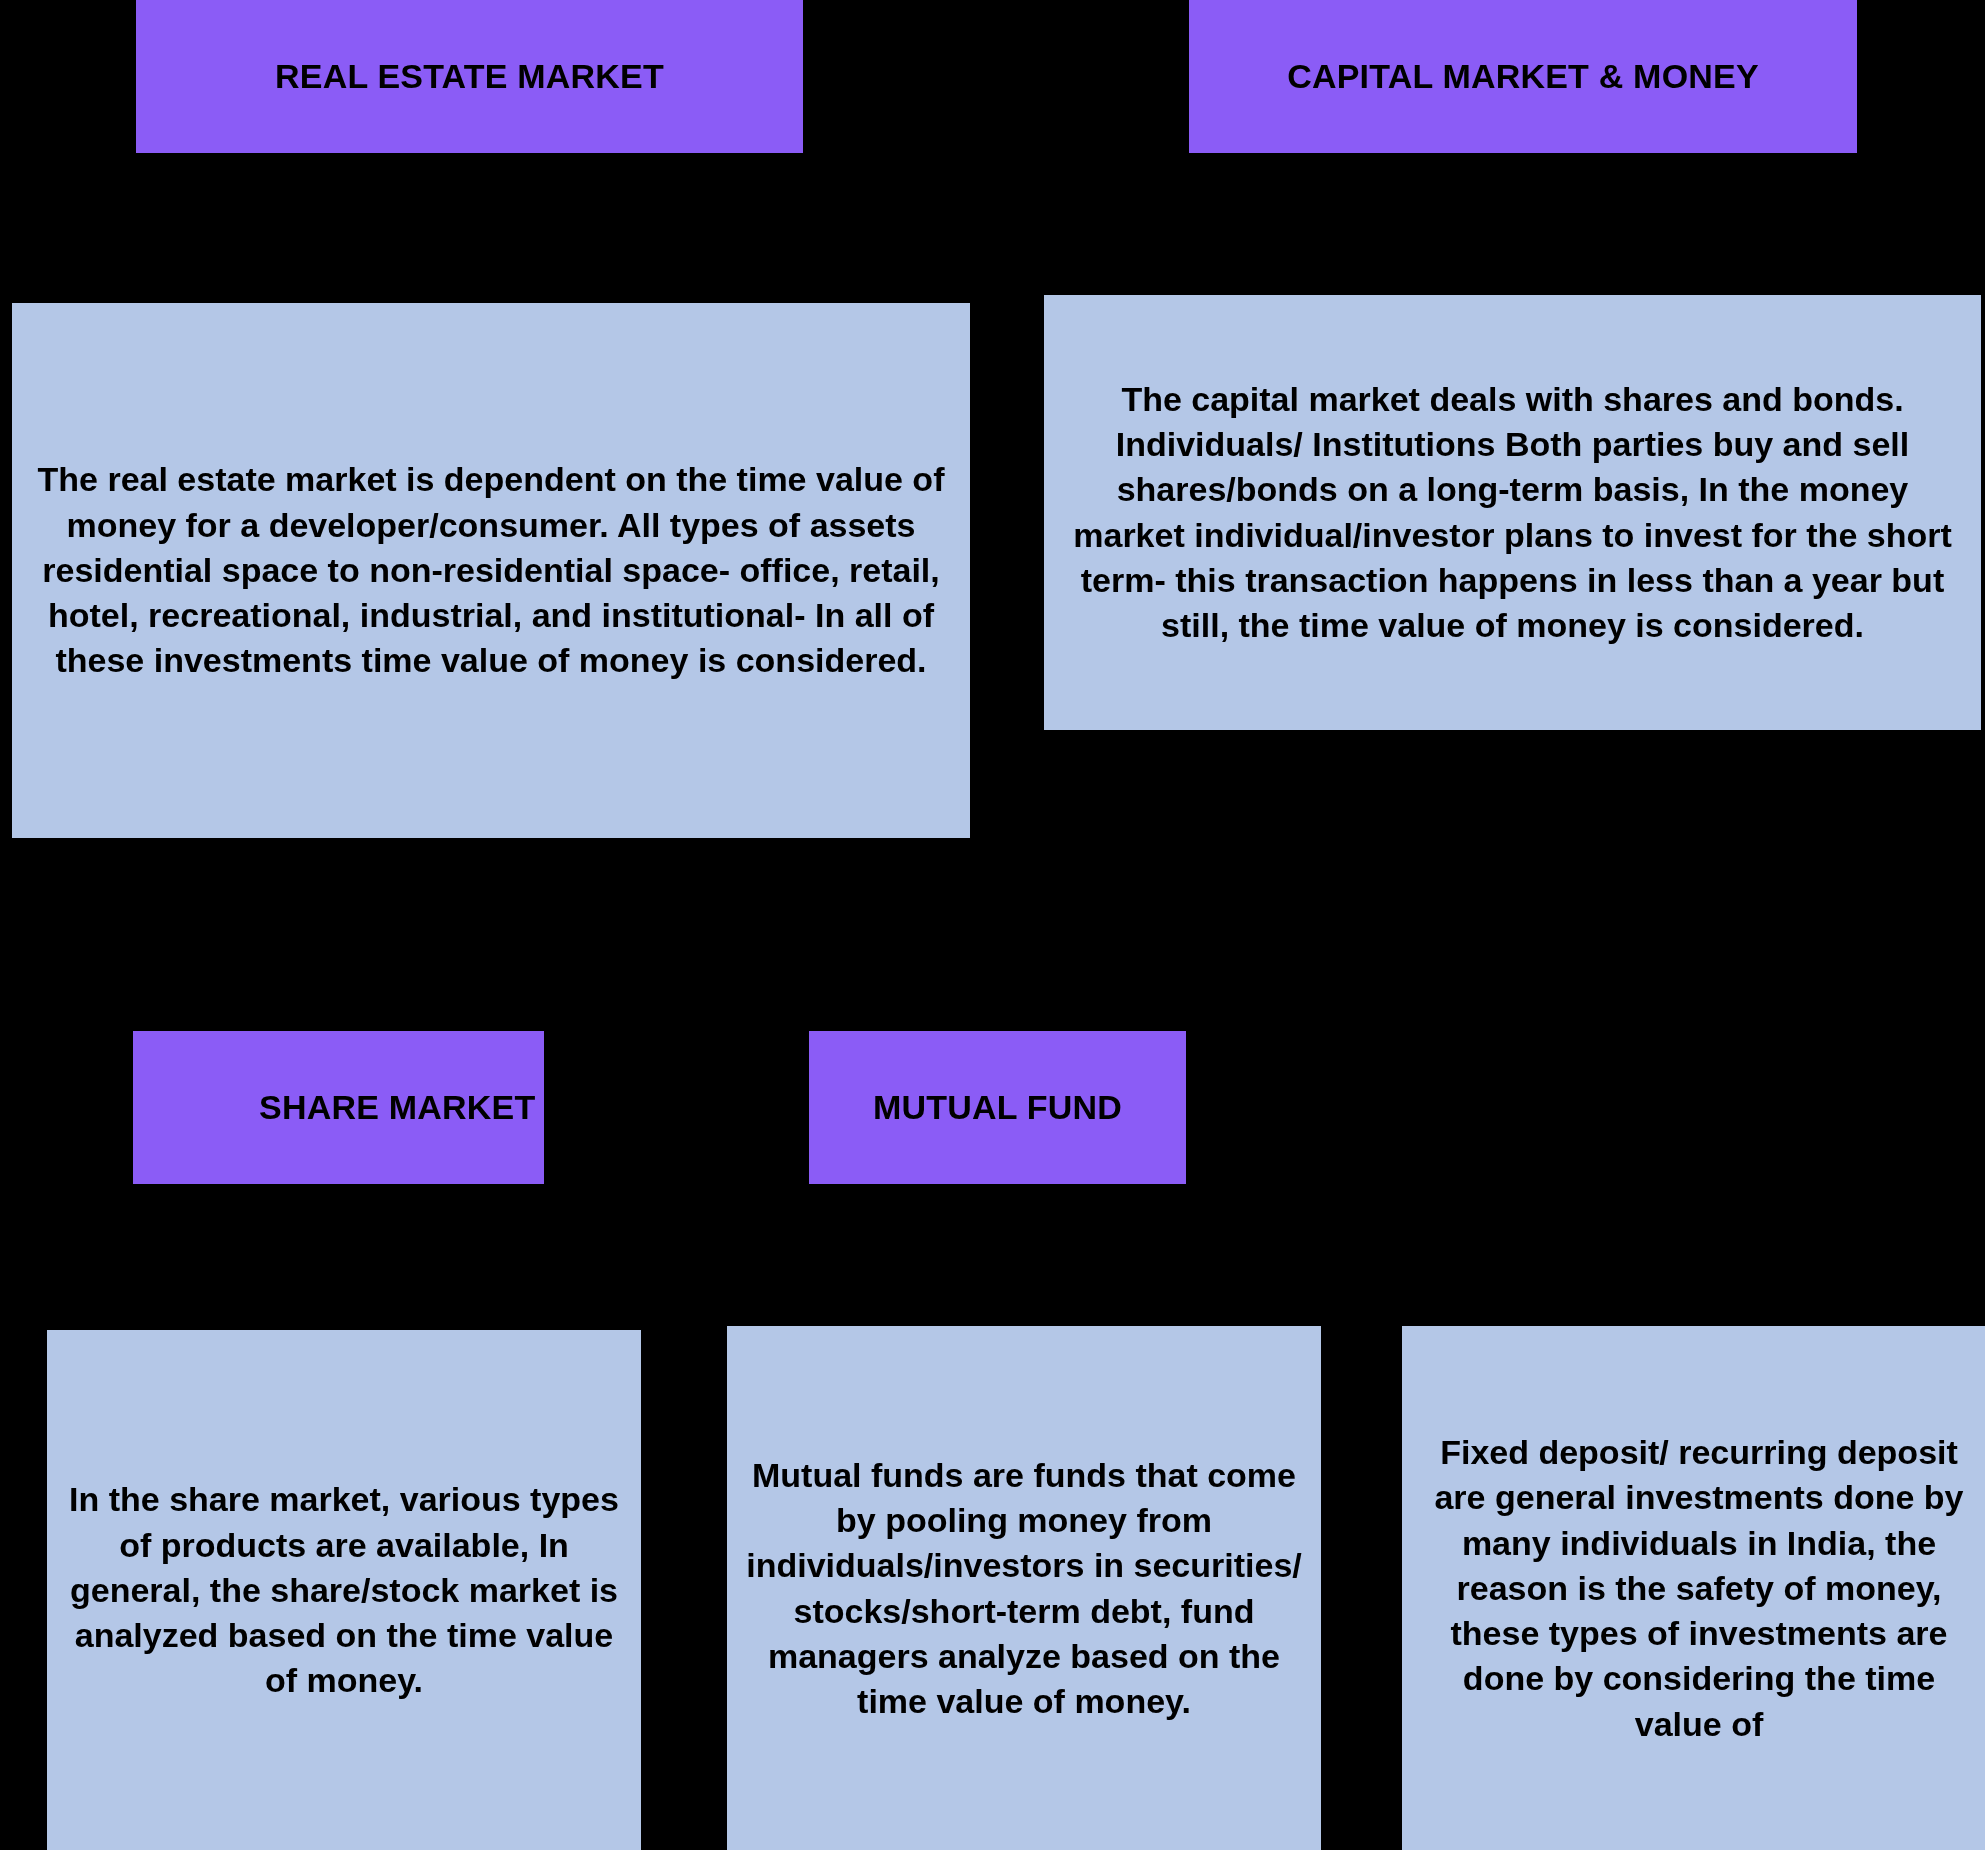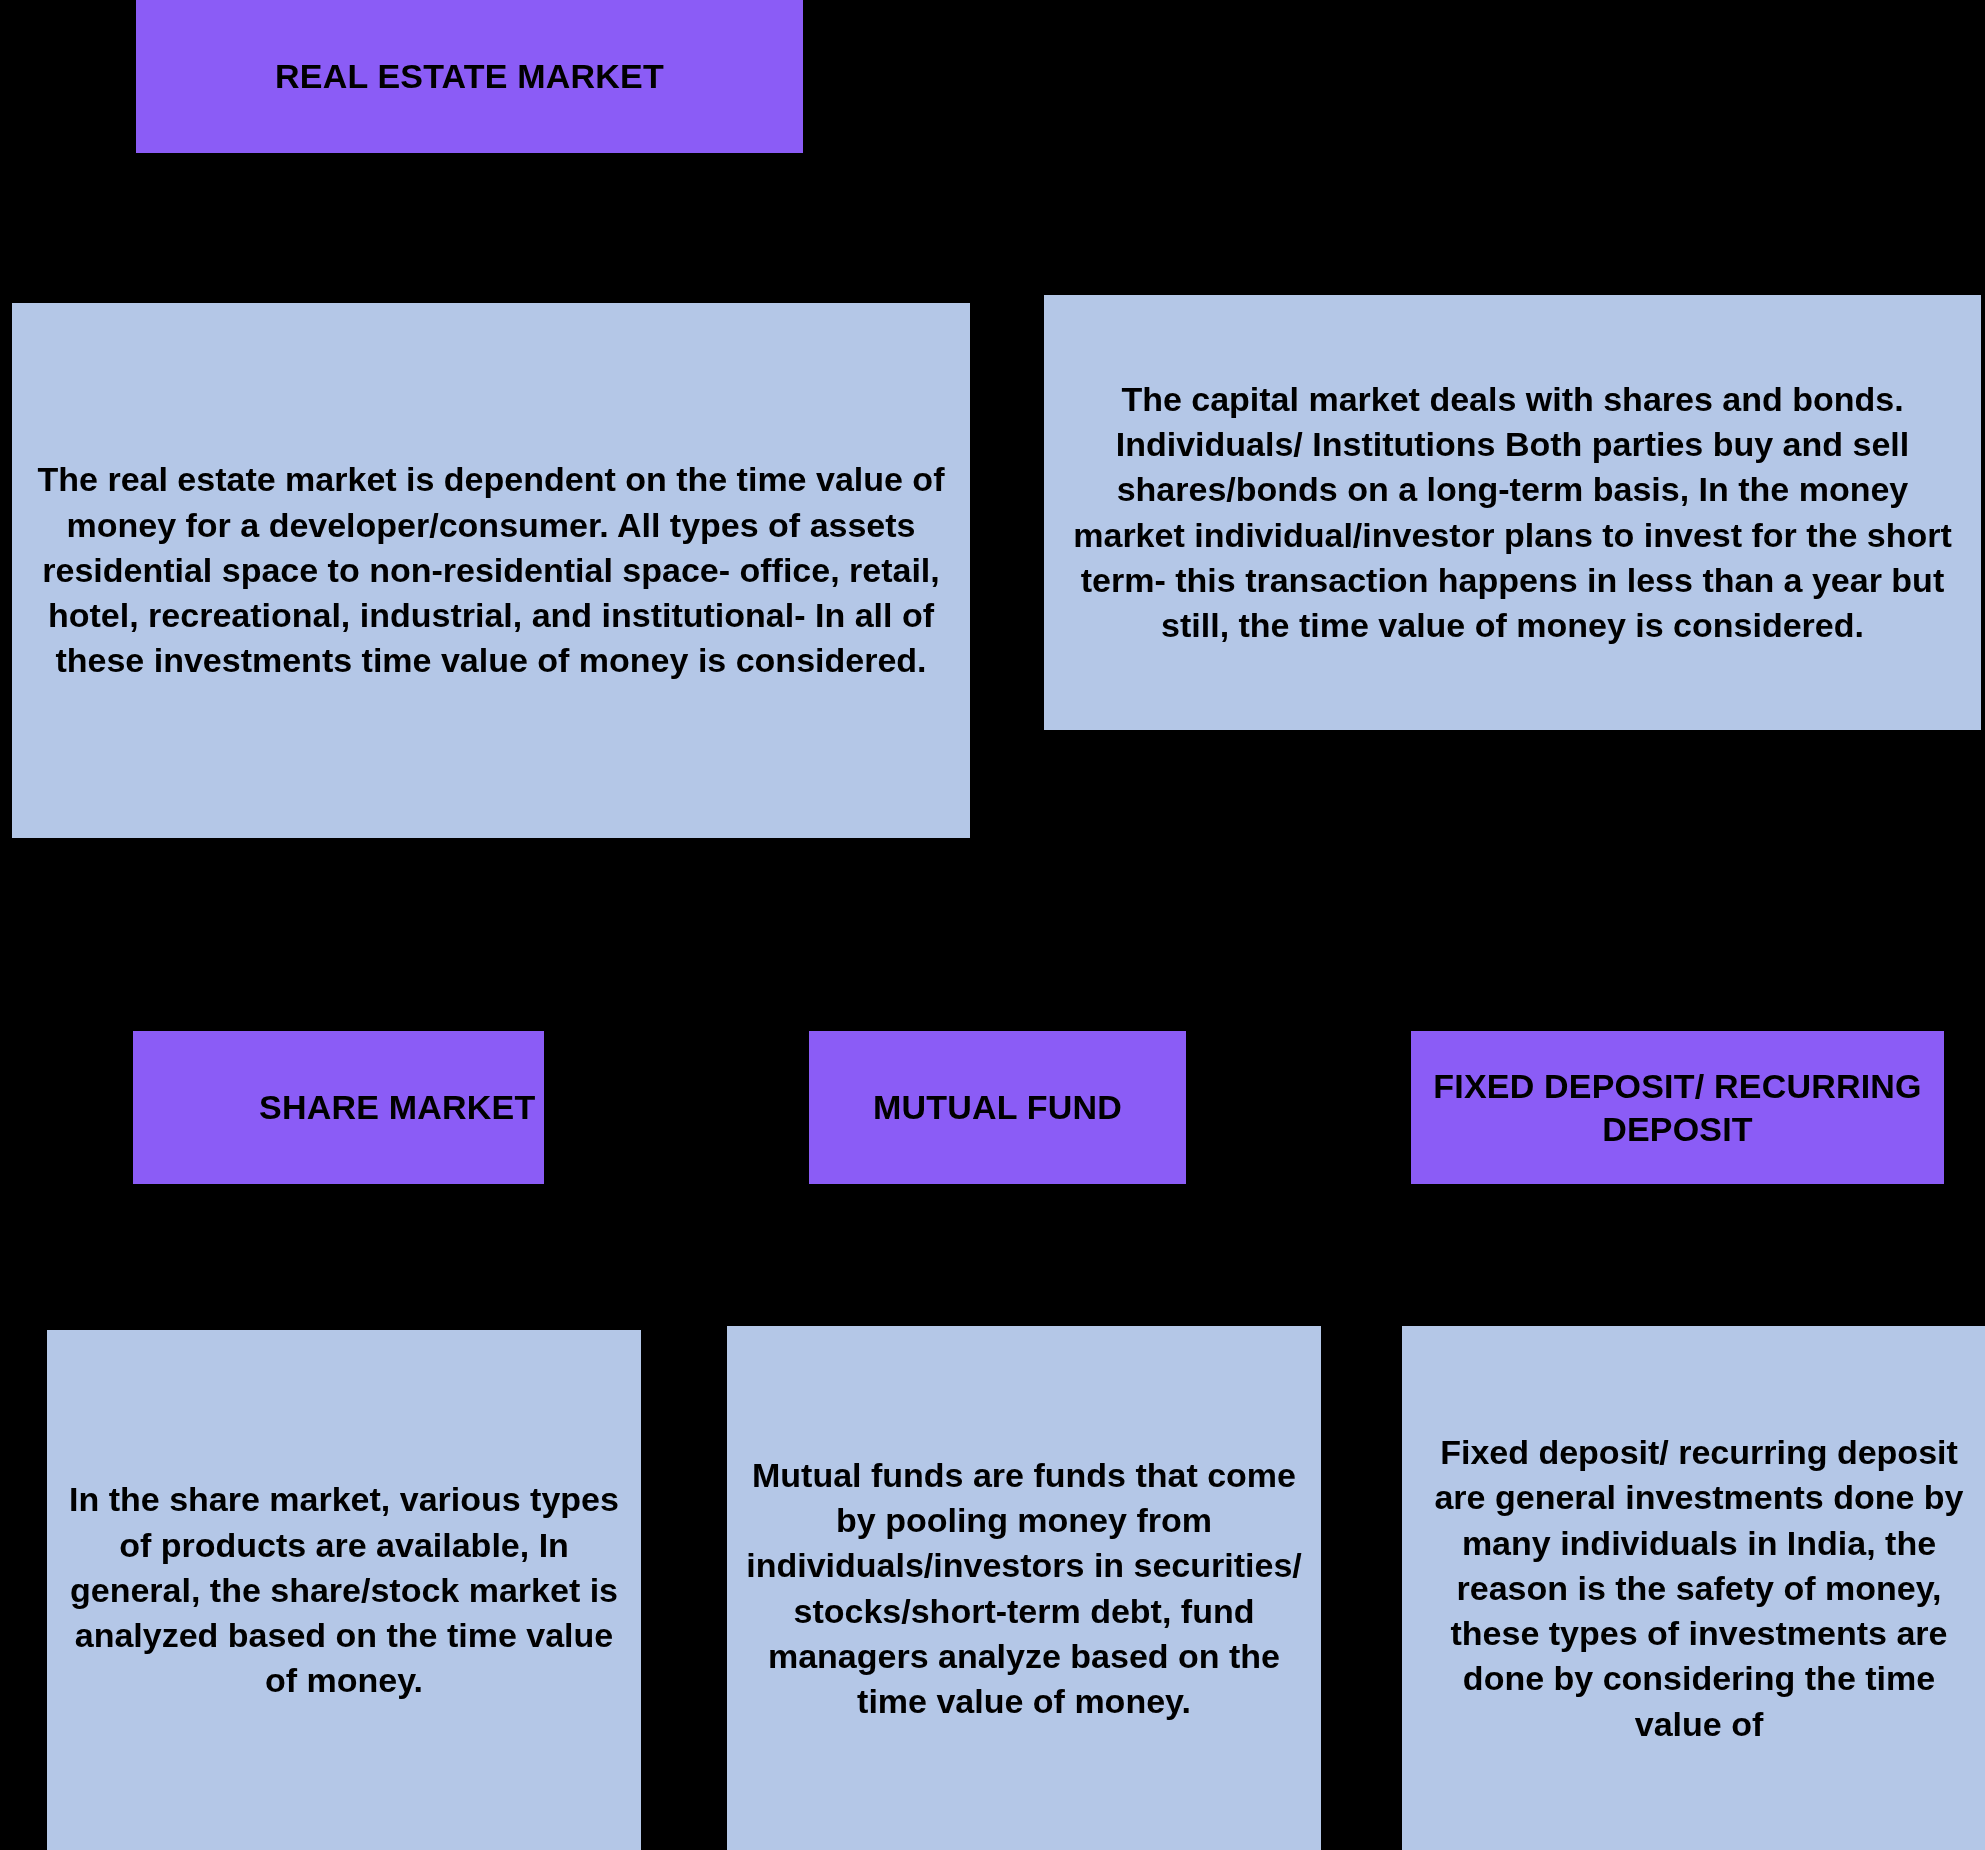--- a/index.html
+++ b/index.html
@@ -69,40 +69,40 @@
 </style>
 </head>
 <body>
 
 <div class="canvas">
 
   <div class="box header-box" id="hdr-real-estate">
     <span>REAL ESTATE MARKET</span>
   </div>
 
+  <div class="box header-box" id="hdr-capital">
+    <span>CAPITAL MARKET &amp; MONEY</span>
+  </div>
 
   <div class="box body-box center-v" id="body-real-estate">
     <span class="inner">The real estate market is dependent on the time value of money for a developer/consumer. All types of assets residential space to non-residential space- office, retail, hotel, recreational, industrial, and institutional- In all of these investments time value of money is considered.</span>
   </div>
 
   <div class="box body-box center-v" id="body-capital">
     <span class="inner">The capital market deals with shares and bonds. Individuals/ Institutions Both parties buy and sell shares/bonds on a long-term basis, In the money market individual/investor plans to invest for the short term- this transaction happens in less than a year but still, the time value of money is considered.</span>
   </div>
 
   <div class="box header-box" id="hdr-share">
     <span>SHARE MARKET</span>
   </div>
 
   <div class="box header-box" id="hdr-mutual">
     <span>MUTUAL FUND</span>
   </div>
 
-  <div class="box header-box" id="hdr-fixed">
-    <span>FIXED DEPOSIT/ RECURRING DEPOSIT</span>
-  </div>
 
   <div class="box body-box" id="body-share">
     <span class="inner">In the share market, various types of products are available, In general, the share/stock market is analyzed based on the time value of money.</span>
   </div>
 
   <div class="box body-box" id="body-mutual">
     <span class="inner">Mutual funds are funds that come by pooling money from individuals/investors in securities/ stocks/short-term debt, fund managers analyze based on the time value of money.</span>
   </div>
 
   <div class="box body-box" id="body-fixed">

